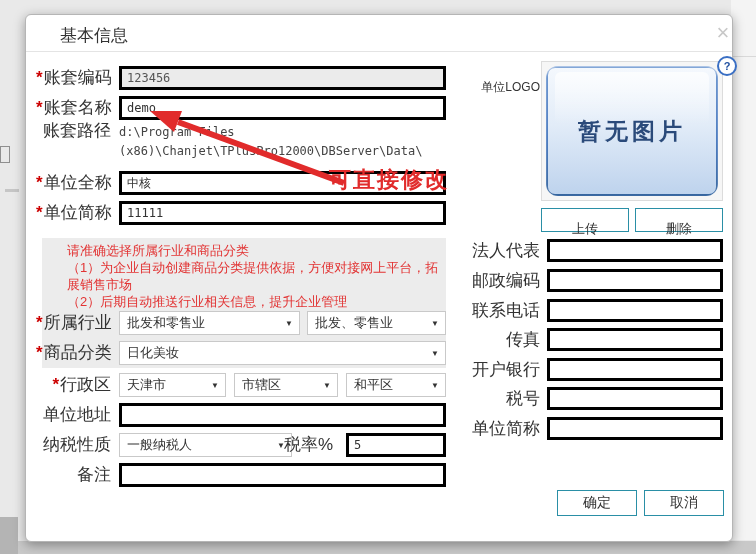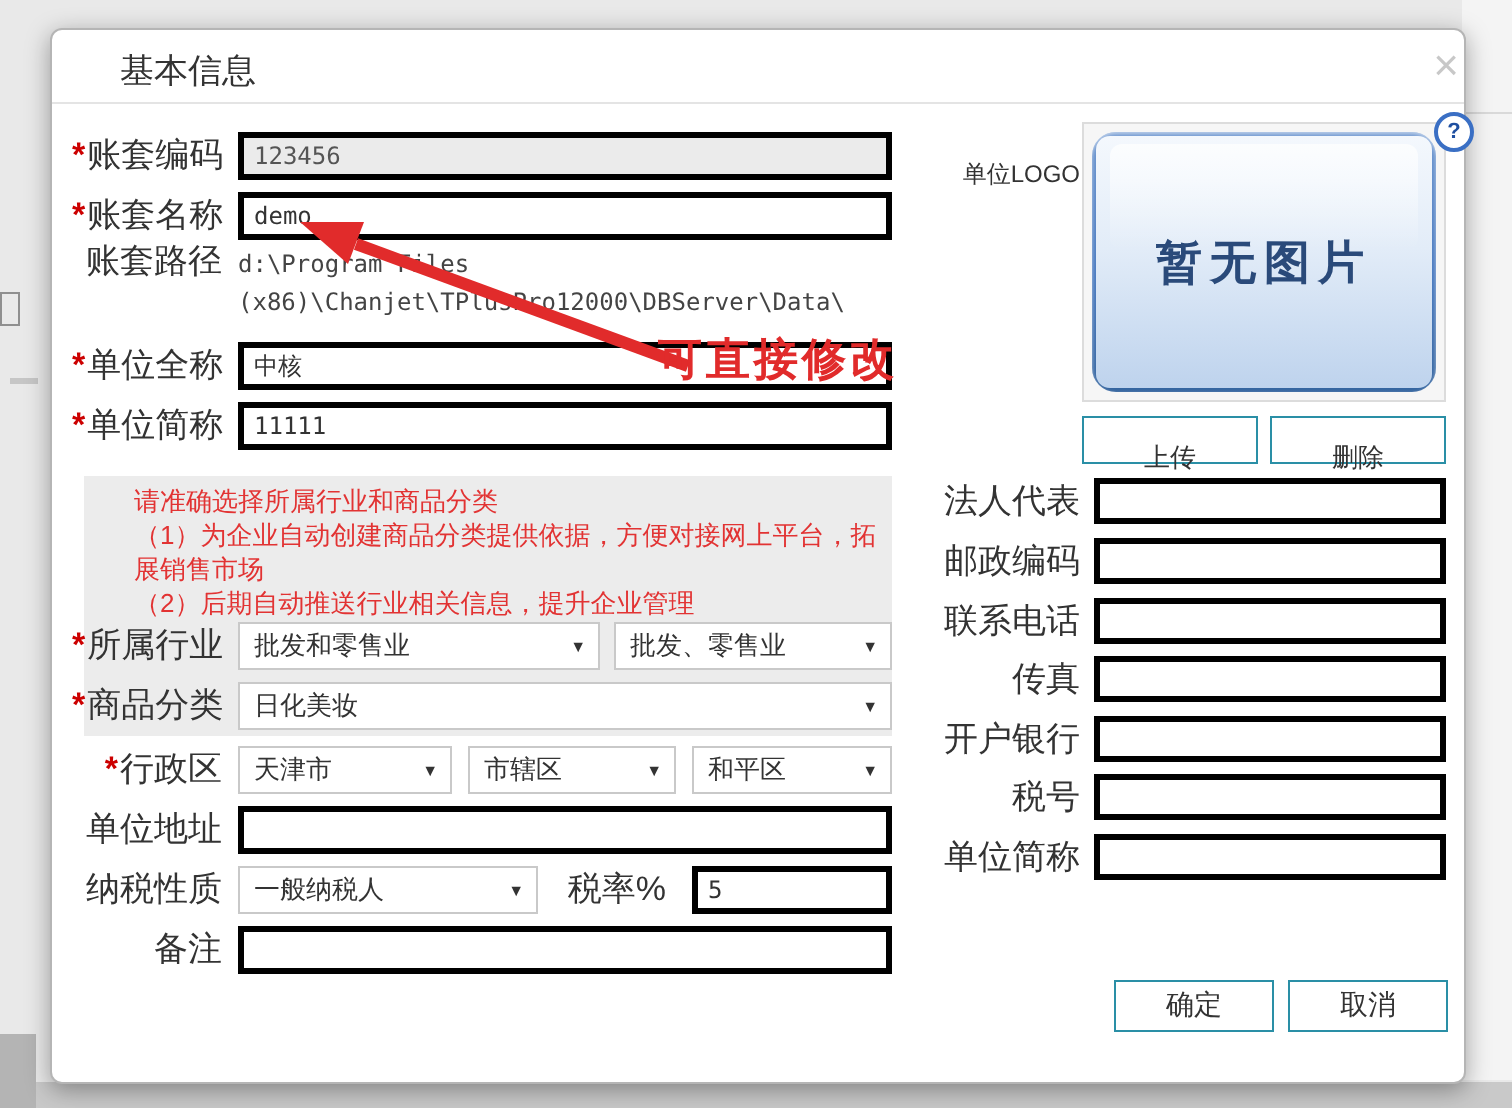--- a/index.html
+++ b/index.html
@@ -116,21 +116,21 @@
     </div>
   <div class="sel" style="left:320px;top:358px;width:100px">
       <span>和平区</span>
       <span class="caret">▼</span>
     </div>
 
   <div class="lbl" style="left:10px;top:388px;width:75px"><span>单位地址</span></div>
   <input class="inp" style="left: 93px; top: 388px; width: 327px;" value="">
 
   <div class="lbl" style="left:10px;top:418px;width:75px"><span>纳税性质</span></div>
-  <div class="sel" style="left:93px;top:418px;width:150px">
+  <div class="sel" style="left:93px;top:418px;width:173px">
       <span>一般纳税人</span>
       <span class="caret">▼</span>
     </div>
   <div class="lbl" style="left:200px;top:418px;width:107px"><span>税率%</span></div>
   <input class="inp" style="left: 320px; top: 418px; width: 100px;" value="5">
 
   <div class="lbl" style="left:10px;top:448px;width:75px"><span>备注</span></div>
   <input class="inp" style="left: 93px; top: 448px; width: 327px;" value="">
 
   <svg class="anno-svg" viewBox="0 0 706 526">

